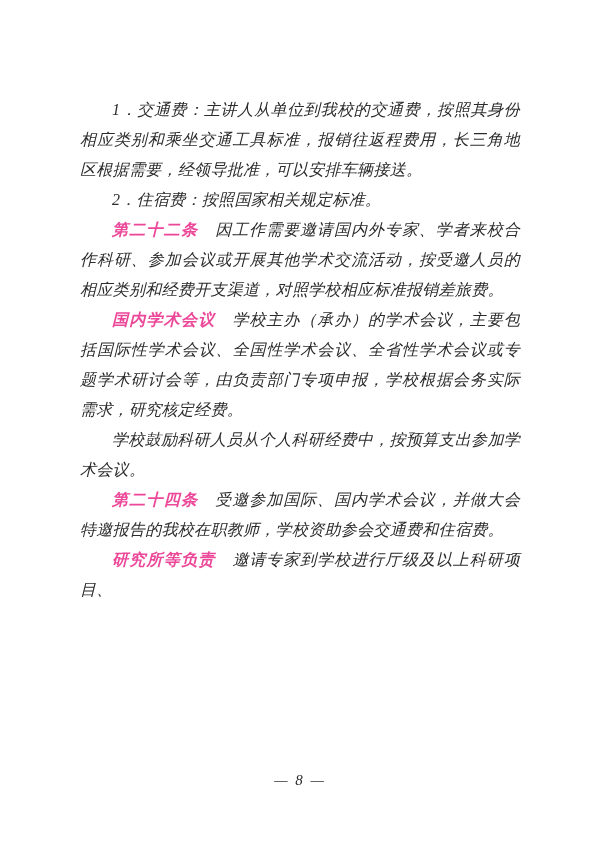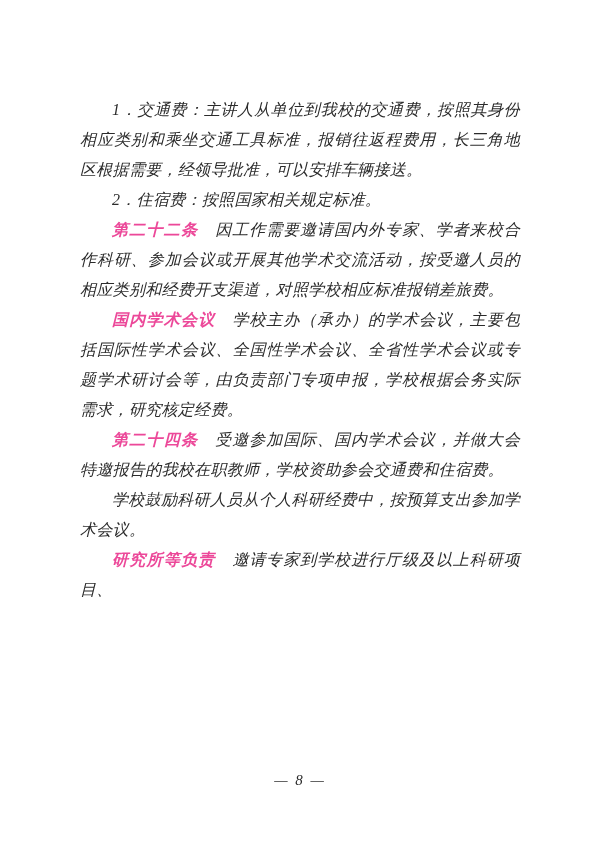--- a/index.html
+++ b/index.html
@@ -62,22 +62,22 @@
     <p class="para"><span class="lead"></span><span>1．交通费：主讲人从单位到我校的交通费，按照其身份相应类别和乘坐交通工具标准，报销往返程费用，长三角地区根据需要，经领导批准，可以安排车辆接送。</span></p>
 
     <p class="para"><span class="lead"></span><span>2．住宿费：按照国家相关规定标准。</span></p>
 
 
     <p class="para"><span class="lead">第二十二条</span><span>　因工作需要邀请国内外专家、学者来校合作科研、参加会议或开展其他学术交流活动，按受邀人员的相应类别和经费开支渠道，对照学校相应标准报销差旅费。</span></p>
 
     <p class="para"><span class="lead">国内学术会议</span><span>　学校主办（承办）的学术会议，主要包括国际性学术会议、全国性学术会议、全省性学术会议或专题学术研讨会等，由负责部门专项申报，学校根据会务实际需求，研究核定经费。</span></p>
 
 
+    <p class="para"><span class="lead"></span><span>学校鼓励科研人员从个人科研经费中，按预算支出参加学术会议。</span></p>
+
     <p class="para"><span class="lead">第二十四条</span><span>　受邀参加国际、国内学术会议，并做大会特邀报告的我校在职教师，学校资助参会交通费和住宿费。</span></p>
-
-    <p class="para"><span class="lead"></span><span>学校鼓励科研人员从个人科研经费中，按预算支出参加学术会议。</span></p>
 
     <p class="para"><span class="lead">研究所等负责</span><span>　邀请专家到学校进行厅级及以上科研项目、</span></p>
 
   </div>
 
   <div class="footer">— 8 —</div>
 </div>
 
 </body></html>

